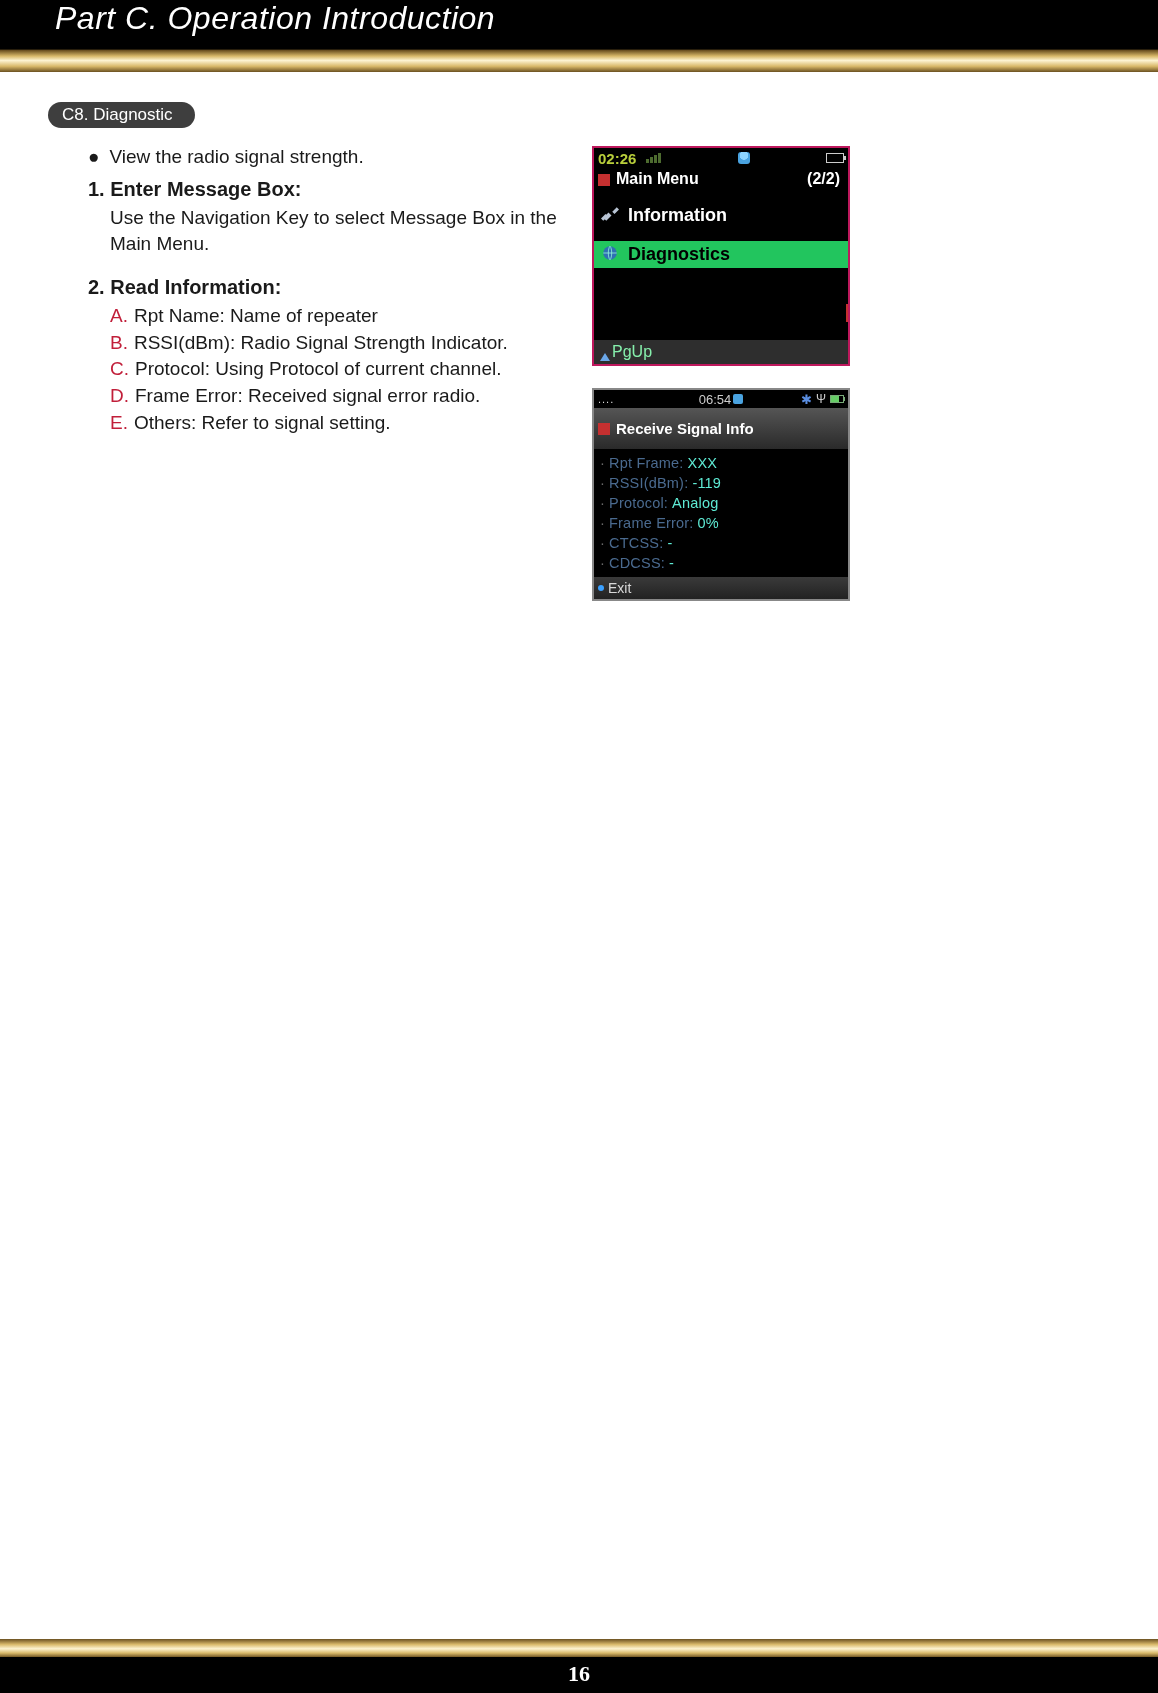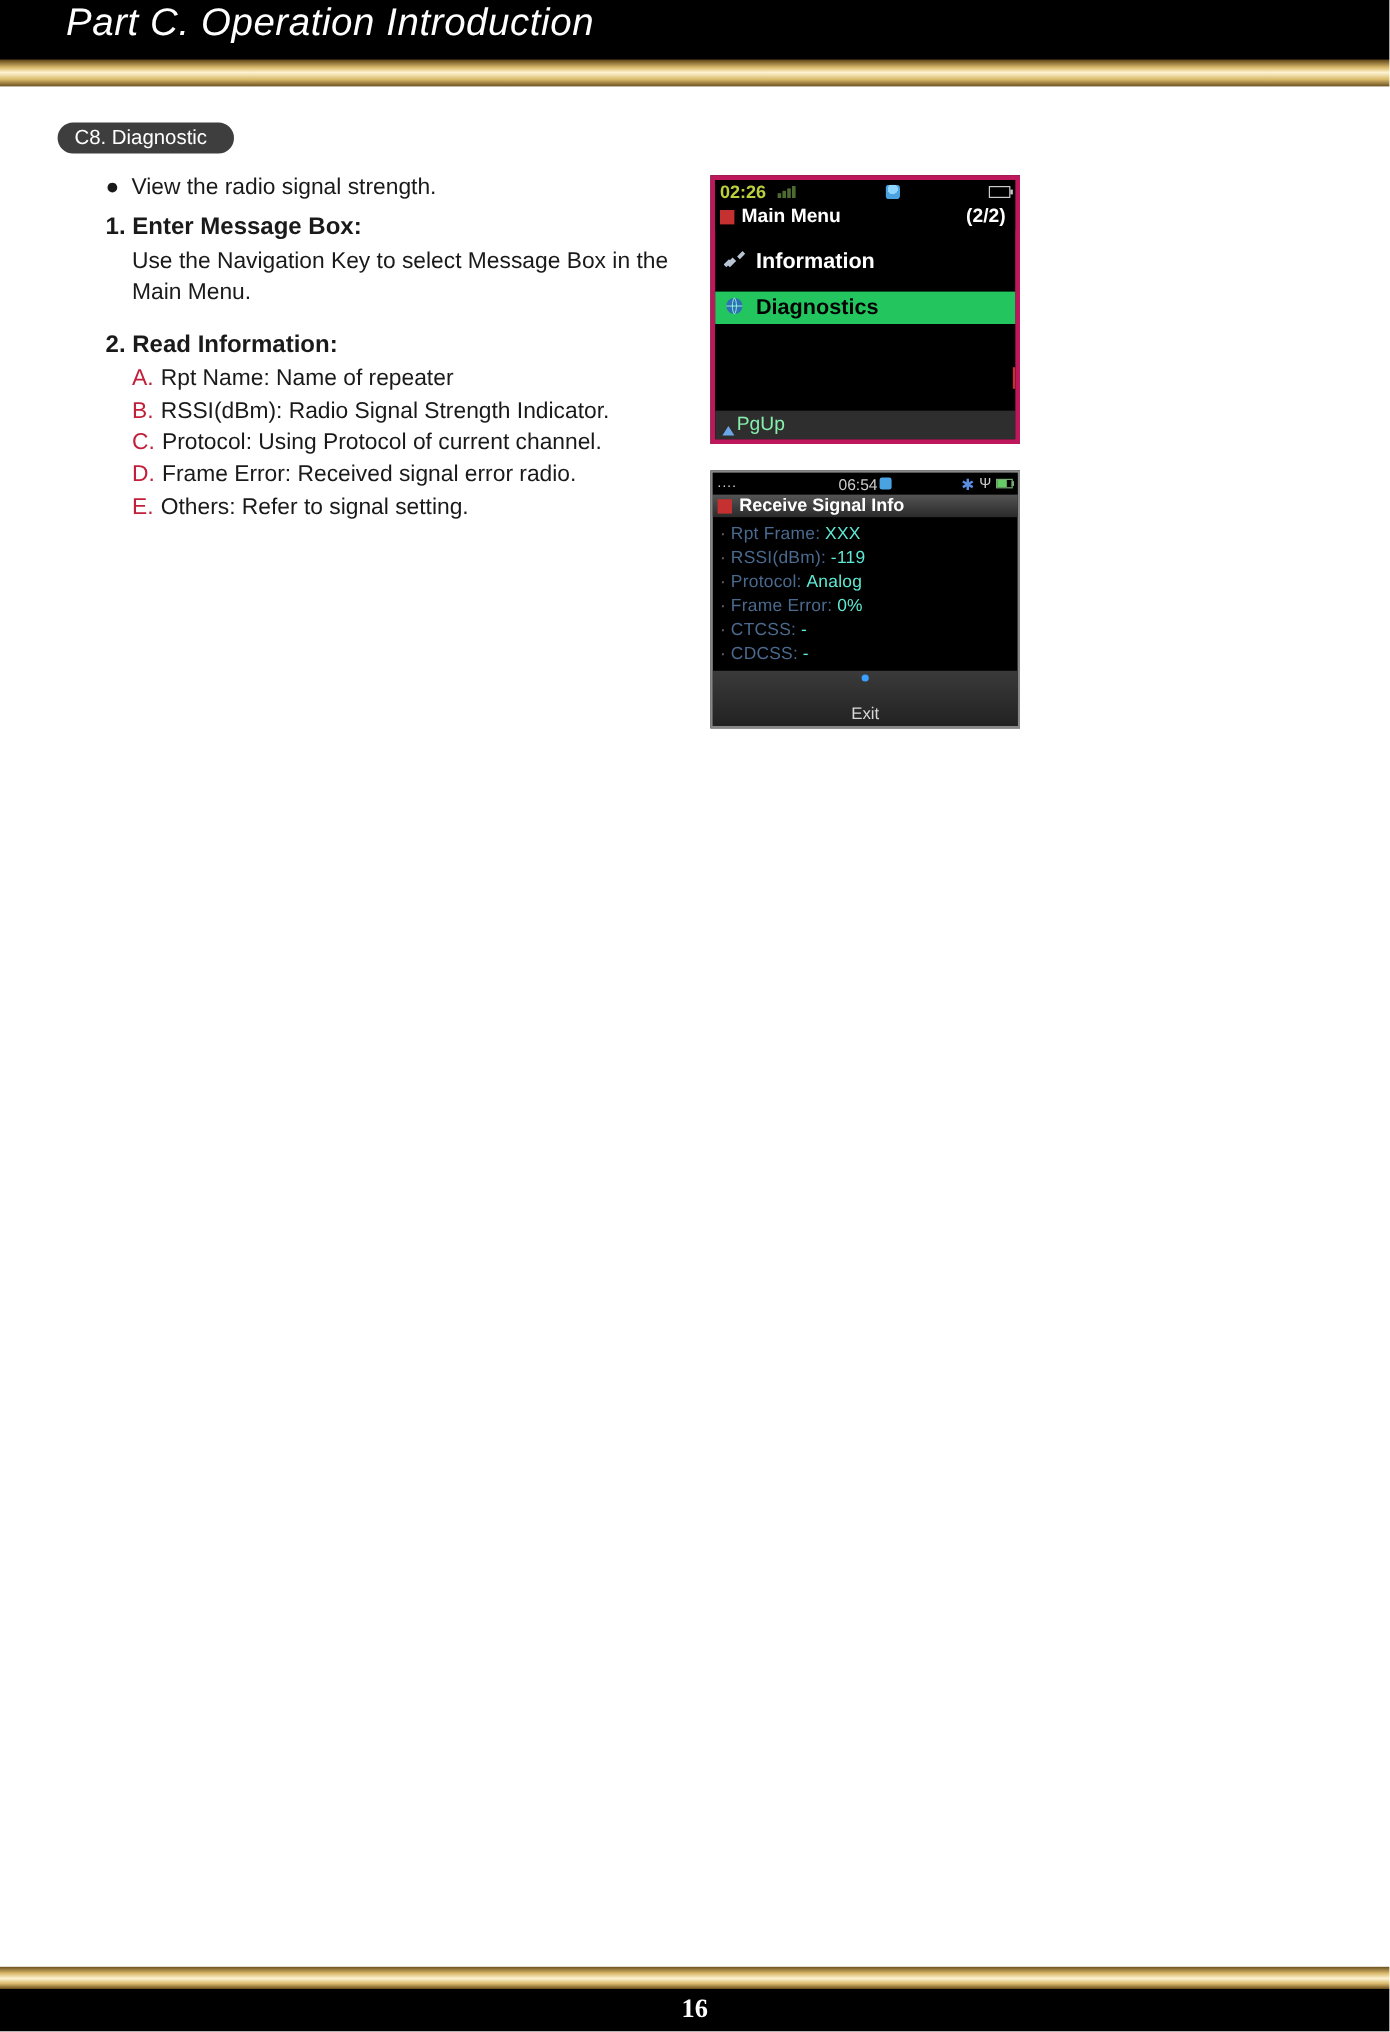--- a/index.html
+++ b/index.html
@@ -75,21 +75,21 @@
     color: #1a1a1a;
     line-height: 1.4;
     display: flex;
     gap: 6px;
   }
   .sub-letter { color: #c11f3a; }
 
   
   .screen1 {
     width: 258px;
-    border: 4px solid #be185d;
+    border: 2px solid #be185d;
     background: #000;
     font-family: Verdana, sans-serif;
     font-size: 16px;
     color: #fff;
   }
   .s1-status {
     display: flex;
     align-items: center;
     justify-content: space-between;
     background: #000;
@@ -154,34 +154,34 @@
   .s2-status .user { width:10px; height:10px; background:#4aa3e0; border-radius:2px; margin-left:2px;}
   .s2-status .right { position:absolute; right:4px; display:flex; gap:4px; align-items:center; font-size:12px;}
   .s2-status .bt { color:#5a8de0; font-size:13px;}
   .s2-status .usb { color:#ccc; font-size:12px;}
   .s2-status .batt { width:14px; height:8px; border:1px solid #7a7; position:relative;}
   .s2-status .batt::before{content:"";position:absolute;left:0;top:0;bottom:0;width:70%;background:#6c6;}
   .s2-status .batt::after{content:"";position:absolute;right:-2px;top:1px;width:2px;height:4px;background:#7a7;}
 
   .s2-title {
     background: linear-gradient(#555,#2a2a2a);
-    padding: 1px 4px;
+    padding: 12px 4px;
     display:flex; align-items:center; gap:6px;
     font-size:15px; font-weight:bold; color:#fff;
   }
   .s2-title .sq { width:12px; height:12px; background:#c53030;}
   .s2-body { padding: 4px 2px; }
   .s2-line { font-size: 14.5px; padding: 2px 4px; display:flex; gap:4px; letter-spacing:0.2px; }
   .s2-line .dot { color:#6a6a6a; }
   .s2-key { color:#4a6a8f; }
   .s2-val { color:#5eead4; }
   .s2-foot {
     background: linear-gradient(#3a3a3a,#222);
     padding: 3px 4px; font-size:14px; color:#d8d8d8;
-    display:flex; align-items:center; gap:18px;flex-direction:column;
+    display:flex; align-items:center; gap:4px;
   }
   .s2-foot .bullet { width:6px; height:6px; background:#3aa0ff; border-radius:50%; }
 
   
   .footer-banner {
     position: absolute;
     left: 0; right: 0; bottom: 0;
     height: 54px;
     background:
       linear-gradient(180deg,#6b5020 0%,#d9b96a 10%,#fdf3d1 18%,#d9b96a 26%,#6b5020 34%,#000 34%,#000 100%);

